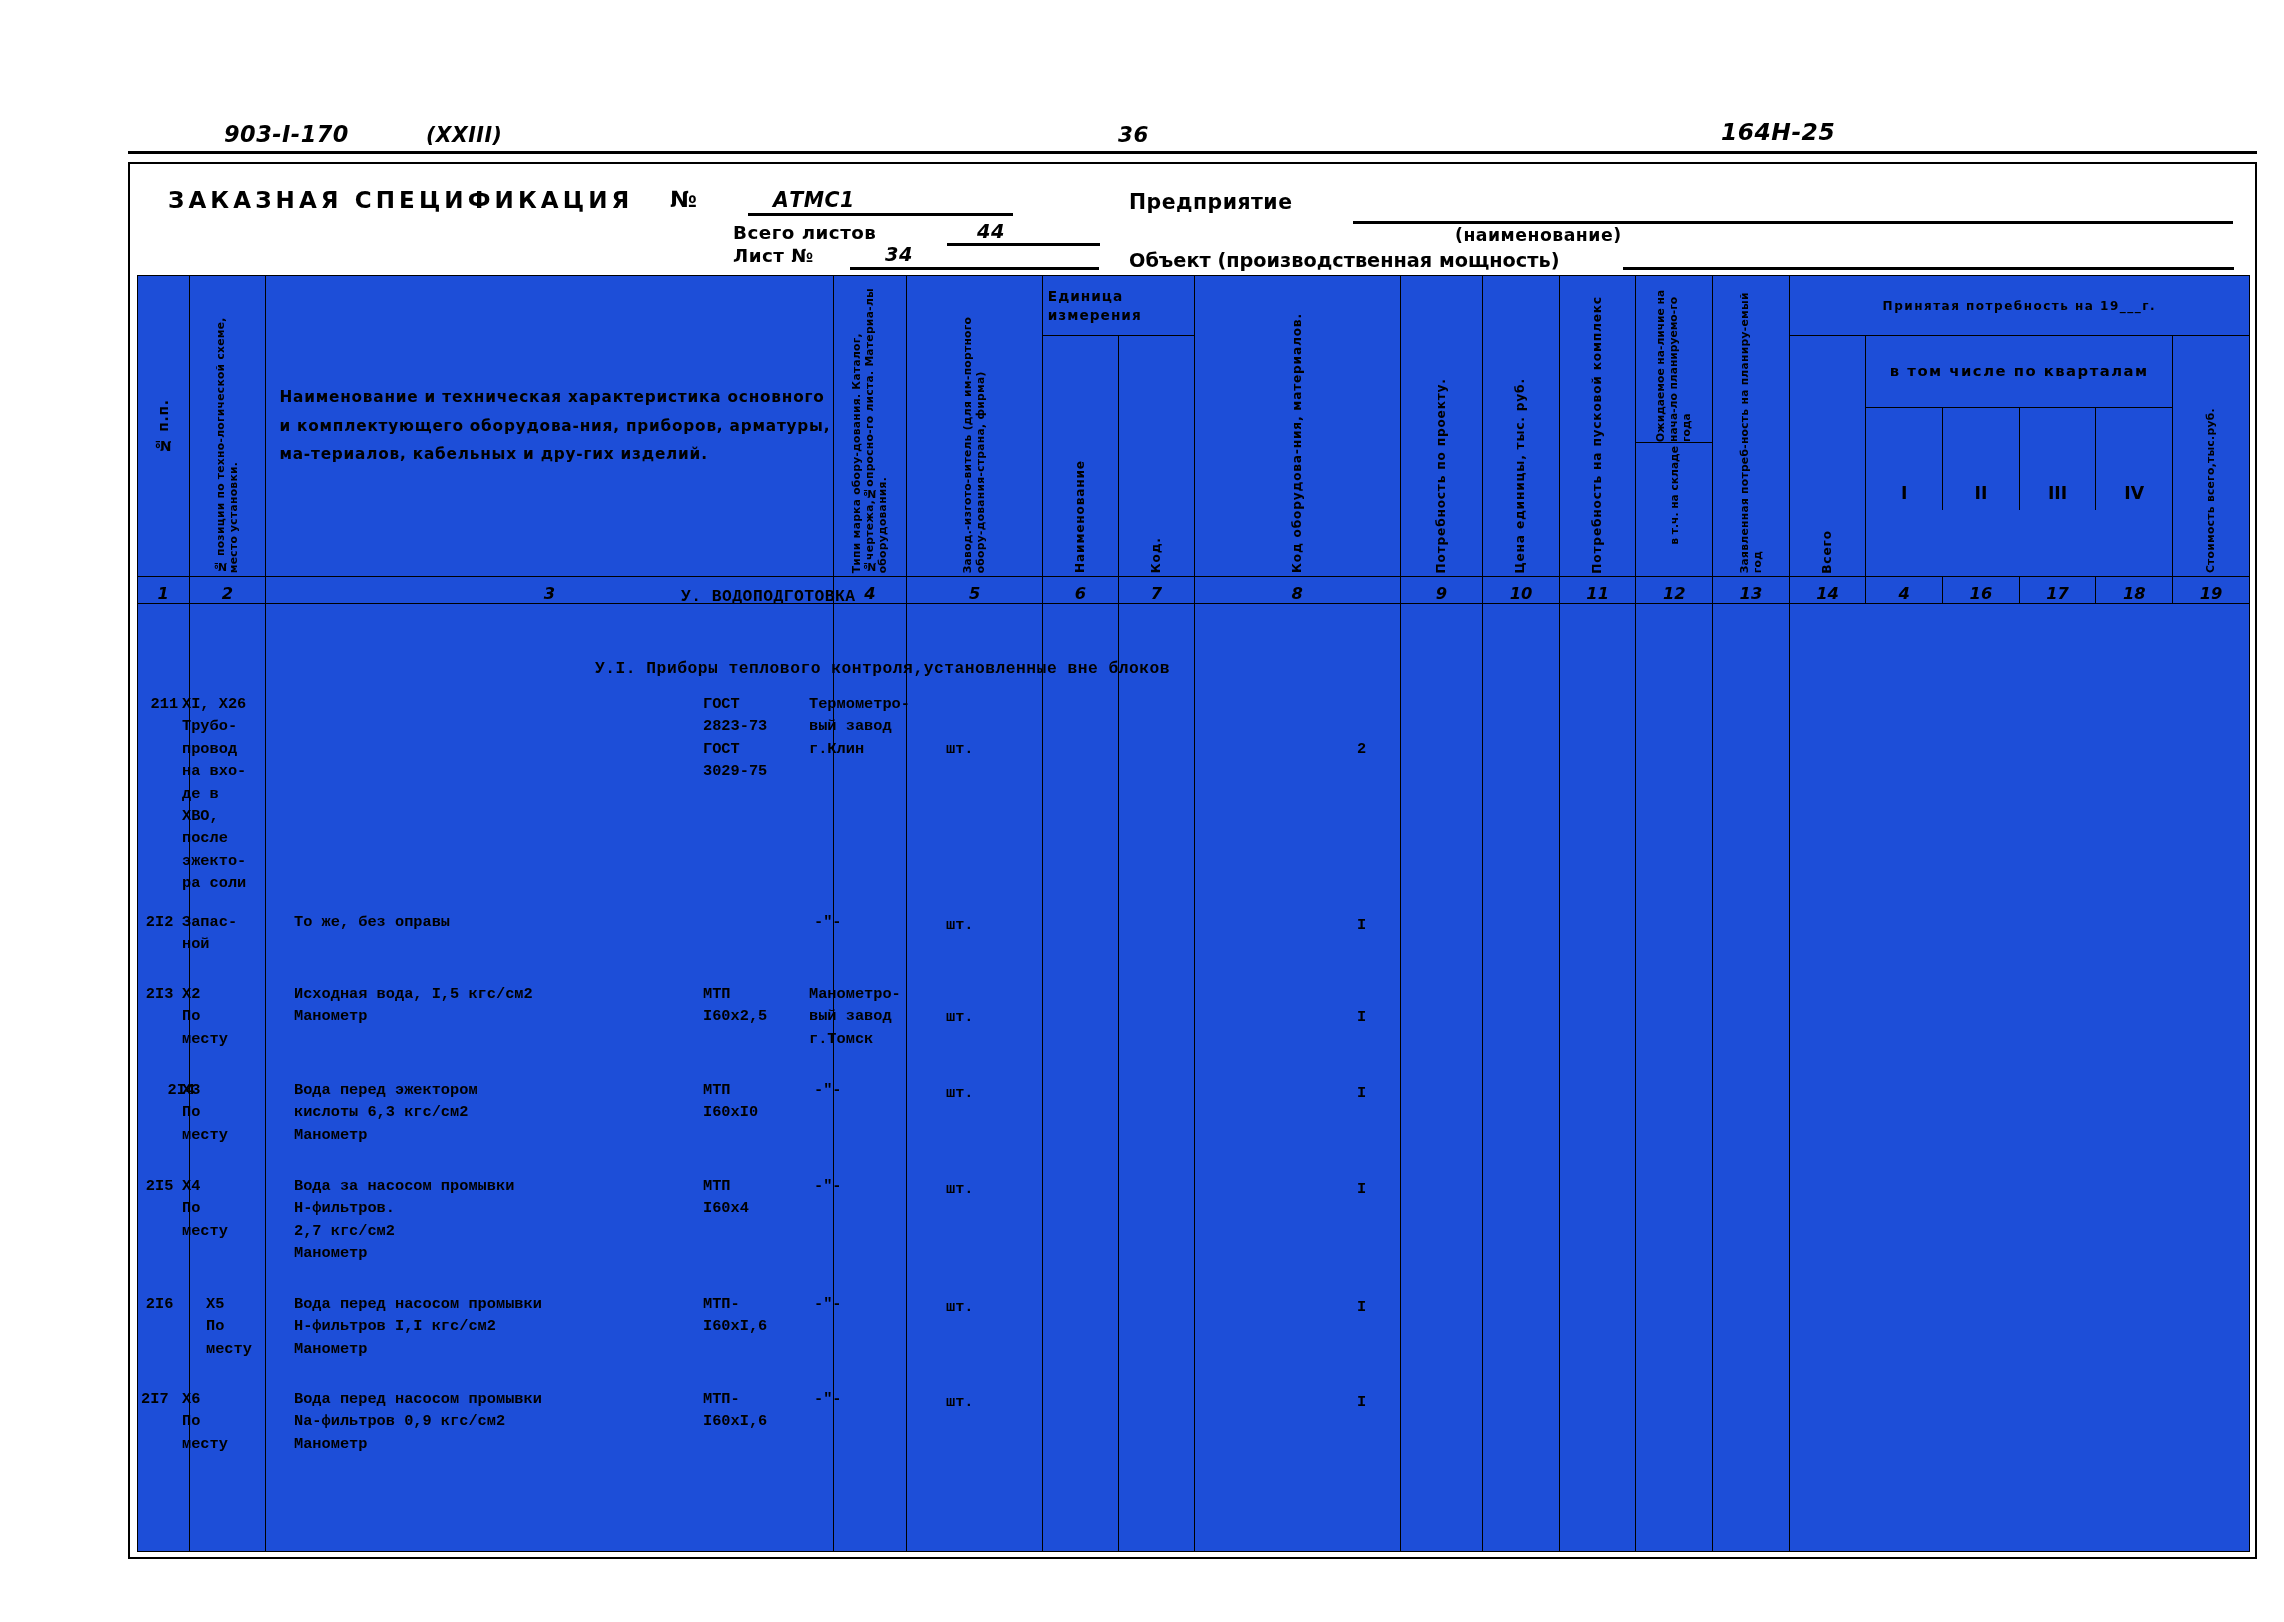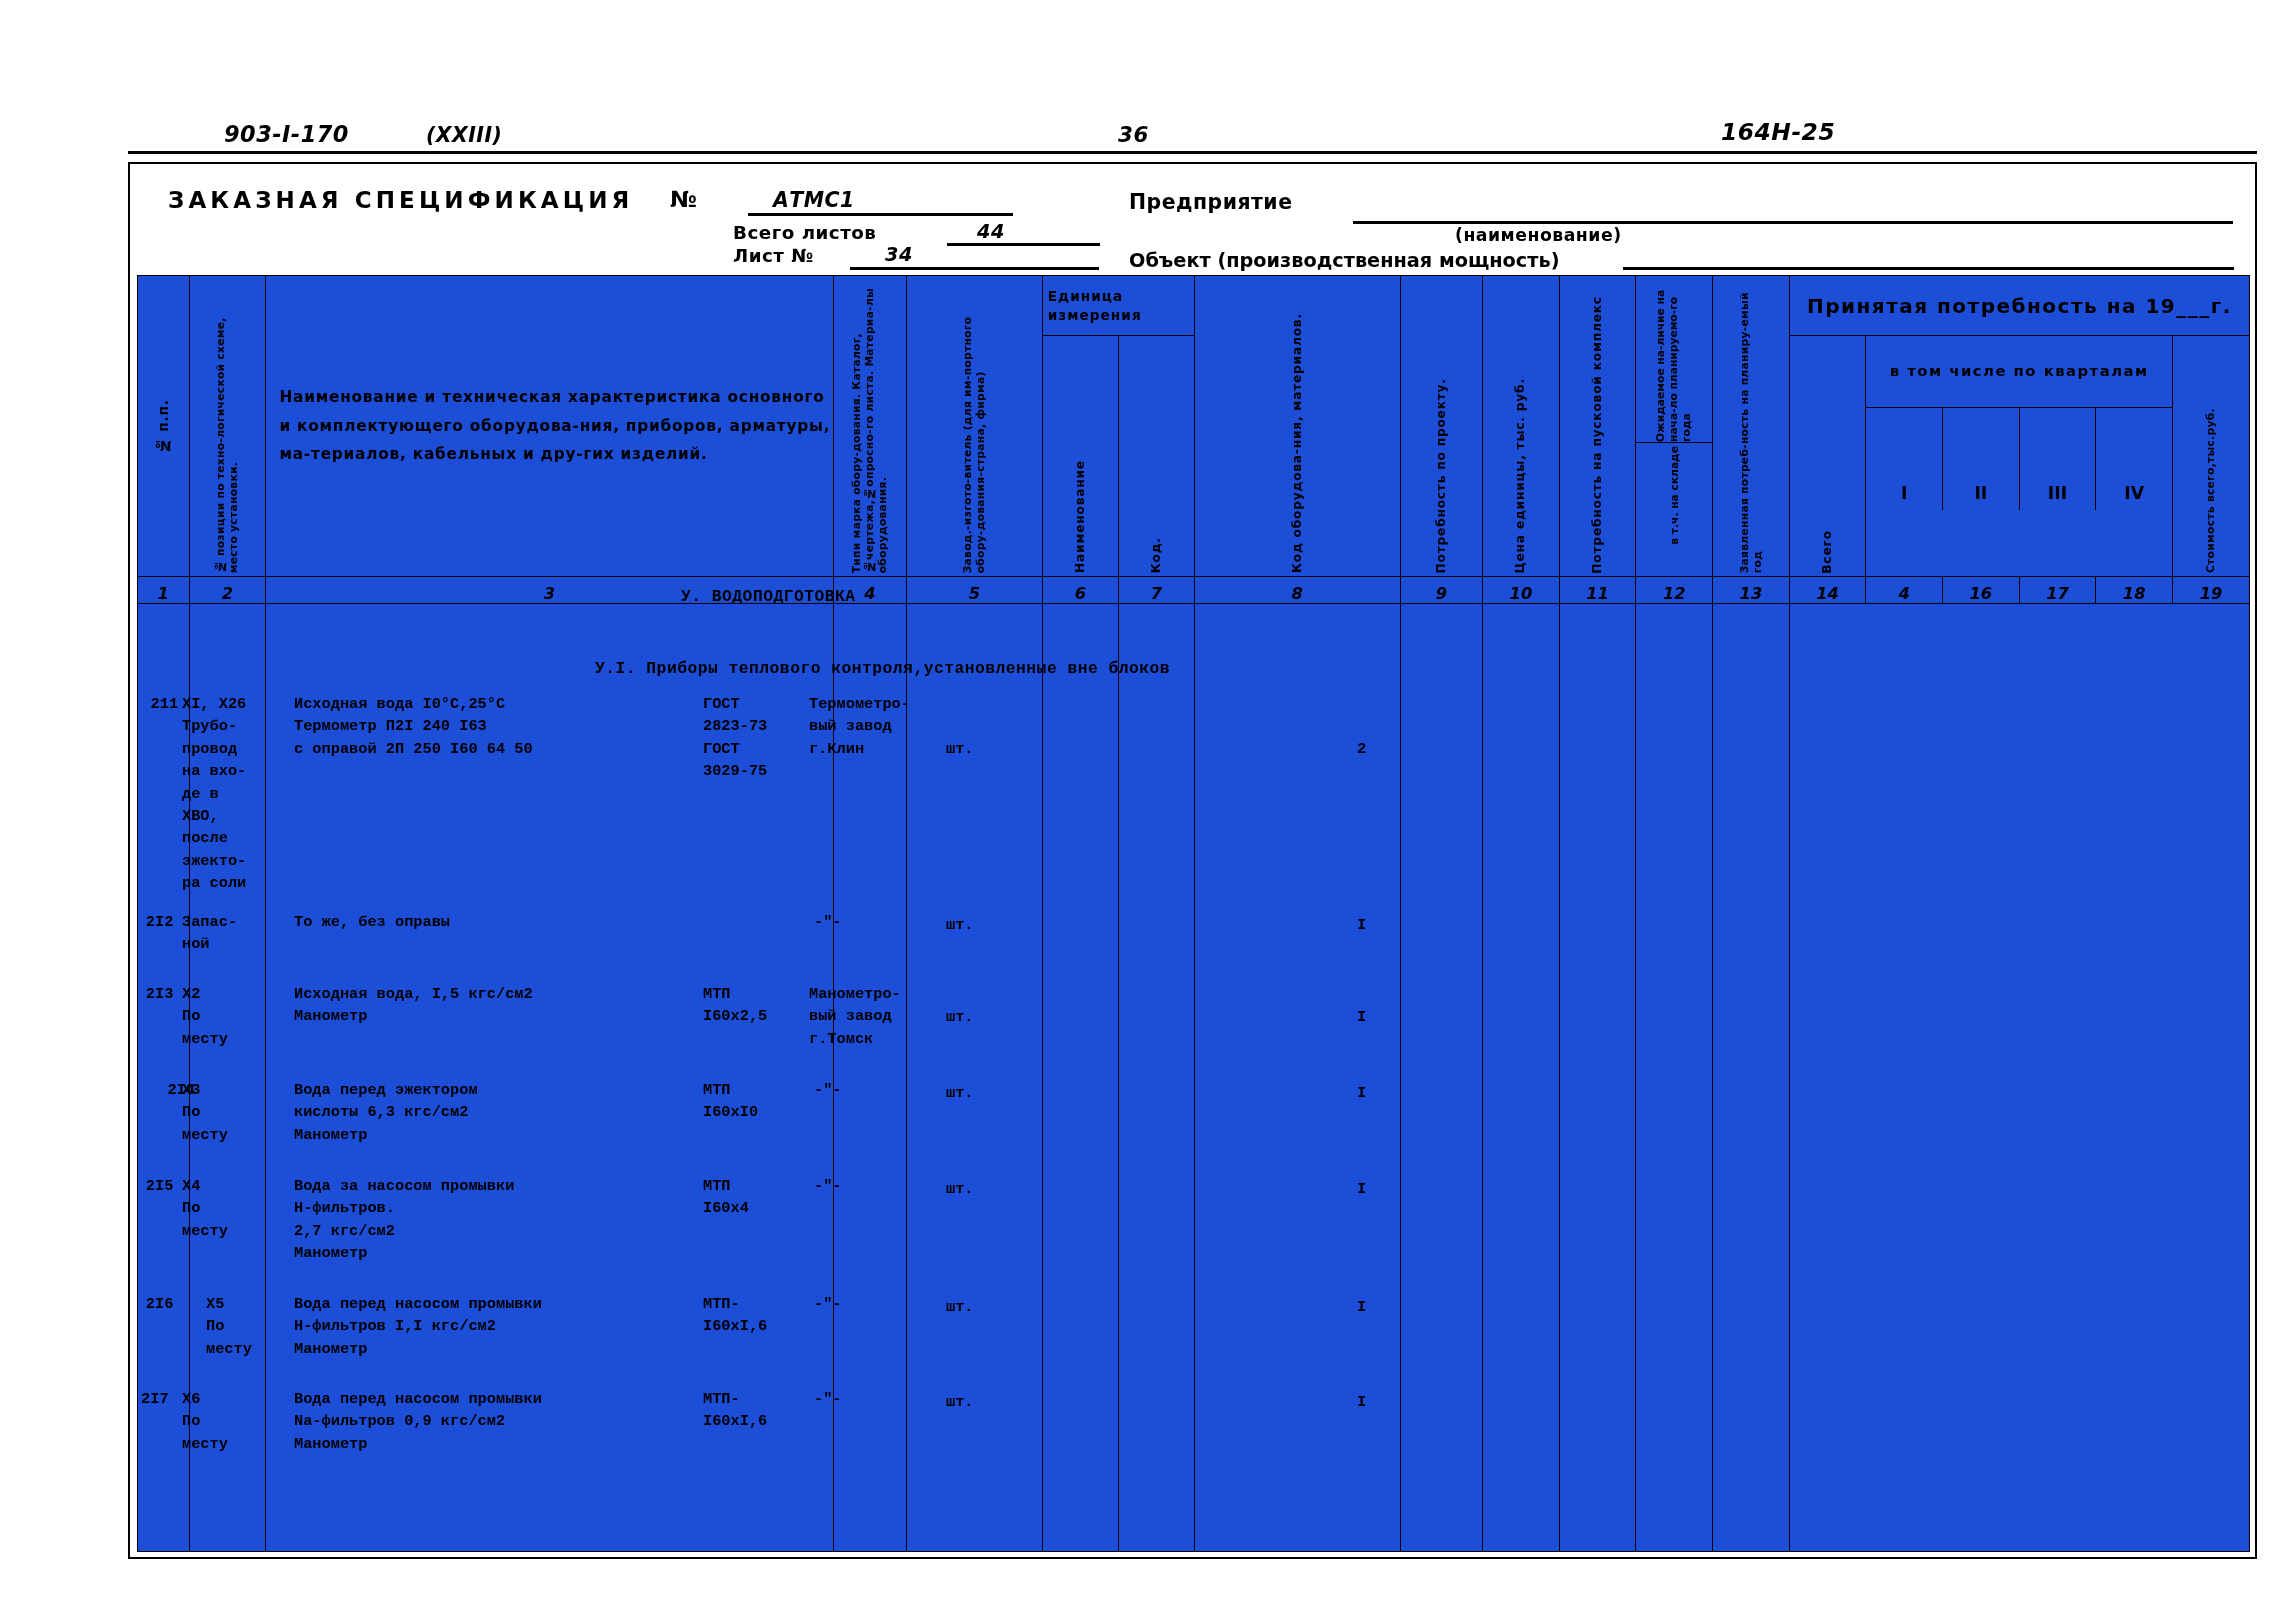--- a/index.html
+++ b/index.html
@@ -209,21 +209,21 @@
 
   .hhead {
     font-family: "DejaVu Sans", sans-serif;
     font-weight: 700;
     font-size: 14.2px;
     letter-spacing: 1px;
     text-align: center;
     padding: 5.1px 2px;
     vertical-align: middle;
   }
-  .hhead.big { font-size: 20px; letter-spacing: 1.5px; margin-left: 28px; }
+  .hhead.big { font-size: 12px; letter-spacing: 1.5px; margin-left: 28px; }
 
   .colnum {
     text-align: center;
     font-family: "DejaVu Sans", sans-serif;
     font-style: italic;
     font-weight: 700;
     font-size: 16.3px;
     height: 24.4px;
     vertical-align: middle;
   }
@@ -445,23 +445,20 @@
     <div class="cellblock" style="left:4.1px;  top:138px; width:37px; text-align:right;">211</div>
     <div class="cellblock" style="left:45px; top:138px;">XI, X26
 Трубо-
 провод
 на вхо-
 де в
 ХВО,
 после
 эжекто-
 ра соли</div>
-    <div class="cellblock" style="left:157px;top:138px;">Исходная вода I0°C,25°C
-Термометр П2I 240 I63
-с оправой 2П 250 I60 64 50</div>
     <div class="cellblock" style="left:566px;top:138px;">ГОСТ
 2823-73
 ГОСТ
 3029-75</div>
     <div class="cellblock" style="left:672px;top:138px;">Термометро-
 вый завод
 г.Клин</div>
     <div class="cellblock" style="left:809px;top:183px;">шт.</div>
     <div class="cellblock" style="left:1195px;top:183px; width:59px; text-align:center;">2</div>
 

